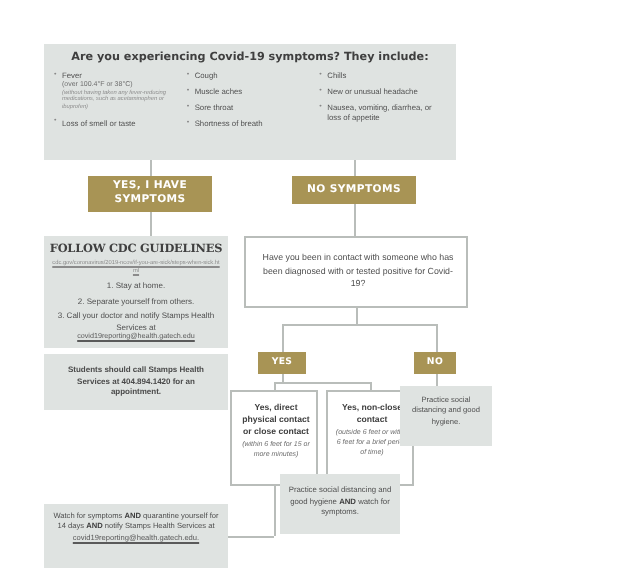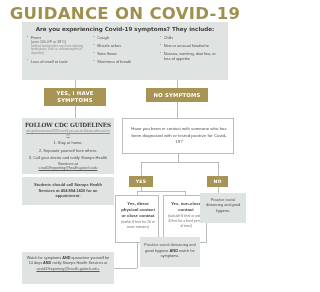--- a/index.html
+++ b/index.html
@@ -171,21 +171,20 @@
     position:absolute;top:5px;left:4px;width:52px;text-align:center;
     font-size:3.9px;line-height:1.42;color:#4f4f4f;
   }
   .fm-txt b{color:#3d3d3d;}
 </style>
 </head>
 <body>
 
 <div id="root">
 
-  <div class="title">GUIDANCE ON COVID-19</div>
 
   <div class="gray" id="symptoms-panel">
     <div class="sym-head">Are you experiencing Covid-19 symptoms? They include:</div>
     <div class="sym-cols">
       <div class="sym-col">
         <div class="sym-item">
           <span>Fever</span>
           <span class="sym-sub">(over 100.4°F or 38°C)</span>
           <span class="sym-fine">(without having taken any fever-reducing medications, such as acetaminophen or ibuprofen)</span>
         </div>

